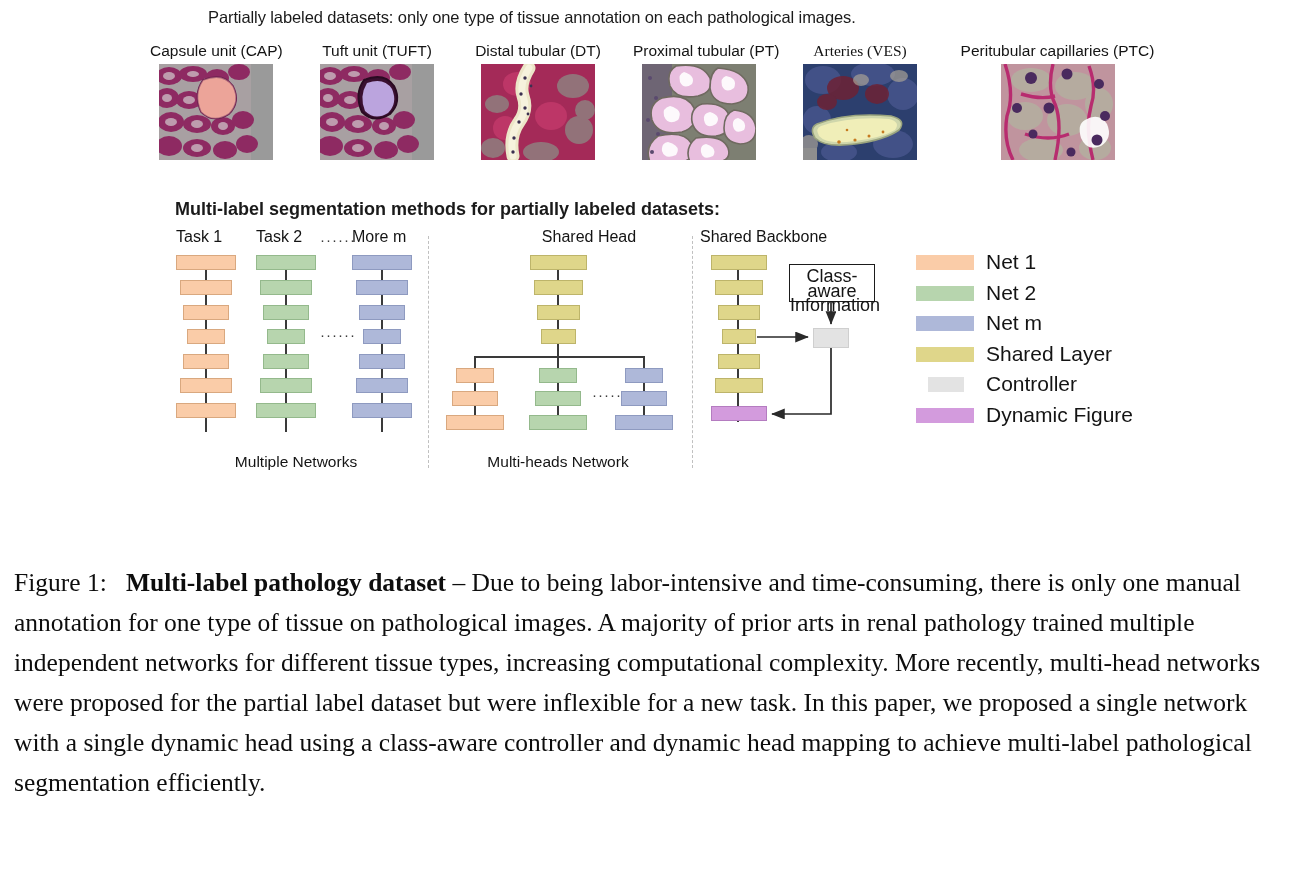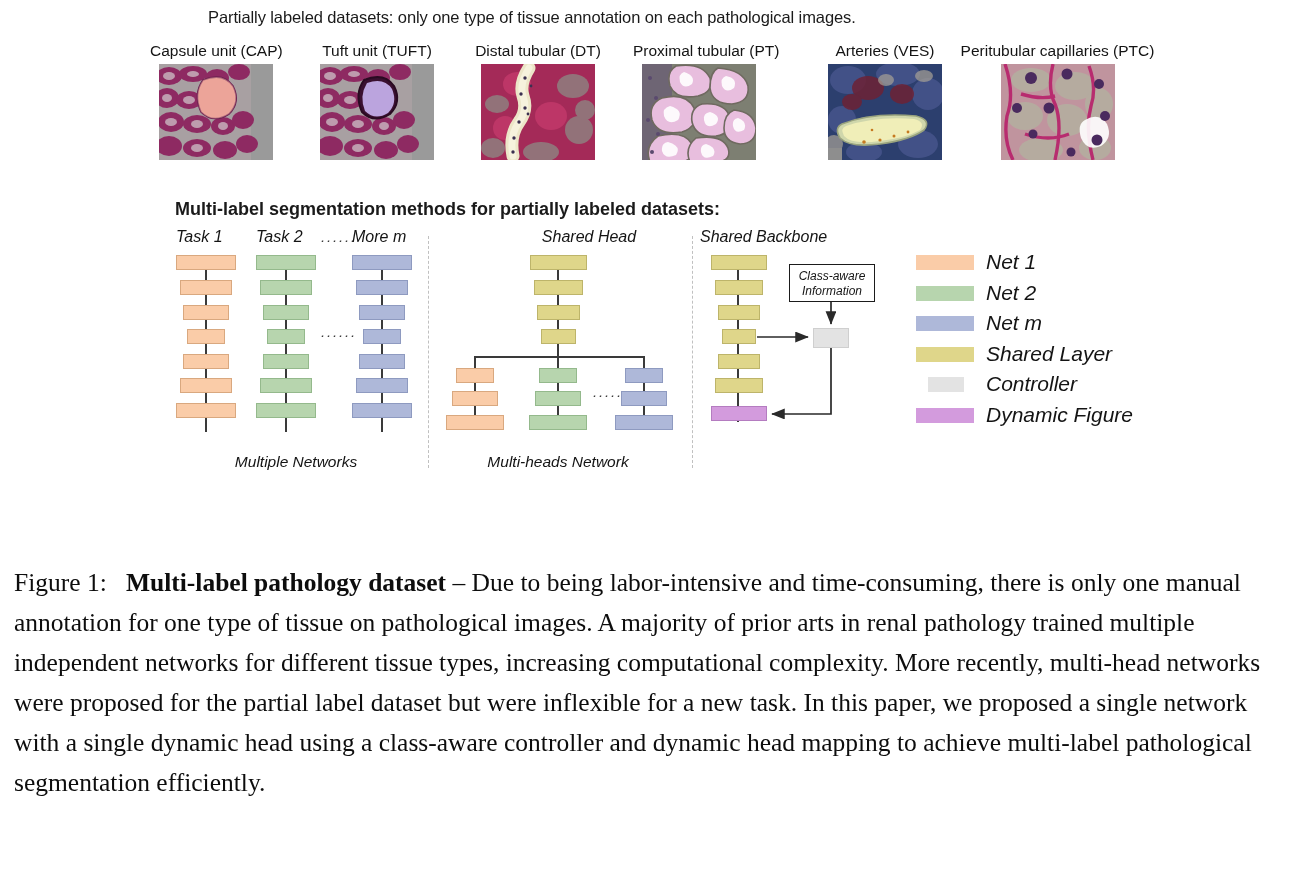--- a/index.html
+++ b/index.html
@@ -37,21 +37,21 @@
     background:#8e8e8e;
   }
 
   
   .methods-heading {
     position:absolute; left:175px; top:199px;
     font-size:18px; font-weight:bold; white-space:nowrap;
   }
 
   
-  .diagram { position:absolute; left:0; top:228px; width:1306px; height:255px;font-style:italic; }
+  .diagram { position:absolute; left:0; top:228px; width:1306px; height:255px; }
   .panel { position:absolute; top:0; }
   .panel-title {
     position:absolute; font-size:16px; white-space:nowrap;
     color:#141414; text-align:center;
   }
   .panel-caption {
     position:absolute; font-size:15.5px; white-space:nowrap;
     color:#141414; text-align:center;
   }
   .blk {
@@ -65,21 +65,21 @@
   .blk.purple { background:#D39BDD; border-color:#b47cc0; }
 
   .conn { position:absolute; width:1.6px; background:#3a3a3a; }
   .dots { position:absolute; font-size:15px; letter-spacing:1px; color:#3a3a3a; white-space:nowrap; }
   .vdivider { position:absolute; width:0; border-left:1.5px dashed #c0c0c0; }
 
   .task-label { position:absolute; font-size:16px; white-space:nowrap; color:#141414; }
 
   .ca-box {
     position:absolute; border:1.6px solid #1b1b1b; background:#fff;
-    font-size:12px; line-height:14.5px; text-align:center;
+    font-size:18px; line-height:14.5px; text-align:center;
     padding-top:4px; color:#141414;
   }
 
   
   .legend { position:absolute; left:916px; top:250px; }
   .legend-row { position:relative; height:30.5px; }
   .legend-swatch { position:absolute; left:0; top:5px; height:15px; }
   .legend-text {
     position:absolute; left:70px; top:0; font-size:21px;
     color:#141414; white-space:nowrap; line-height:24px;
@@ -246,21 +246,21 @@
           <circle cx="8" cy="14" r="2"></circle>
             <circle cx="14" cy="34" r="2"></circle>
           <circle cx="6" cy="56" r="2"></circle>
             <circle cx="16" cy="70" r="2"></circle>
           <circle cx="10" cy="88" r="2"></circle>
         </g>
       </svg>
     </div>
   </div>
 
-  <div class="thumb-col" style="left:669px;width:132px;">
+  <div class="thumb-col" style="left:644px;width:132px;font-family:Liberation Serif, serif;">
     <div class="thumb-label">Arteries (VES)</div>
     <div class="thumb-img">
       <svg width="114" height="96" viewBox="0 0 114 96">
         <rect width="114" height="96" fill="#2c3f6e"></rect>
         <g fill="#45538a" opacity="0.9">
           <ellipse cx="20" cy="16" rx="18" ry="14"></ellipse>
             <ellipse cx="70" cy="10" rx="22" ry="12"></ellipse>
           <ellipse cx="100" cy="30" rx="16" ry="16"></ellipse>
             <ellipse cx="14" cy="56" rx="14" ry="14"></ellipse>
           <ellipse cx="90" cy="80" rx="20" ry="14"></ellipse>

